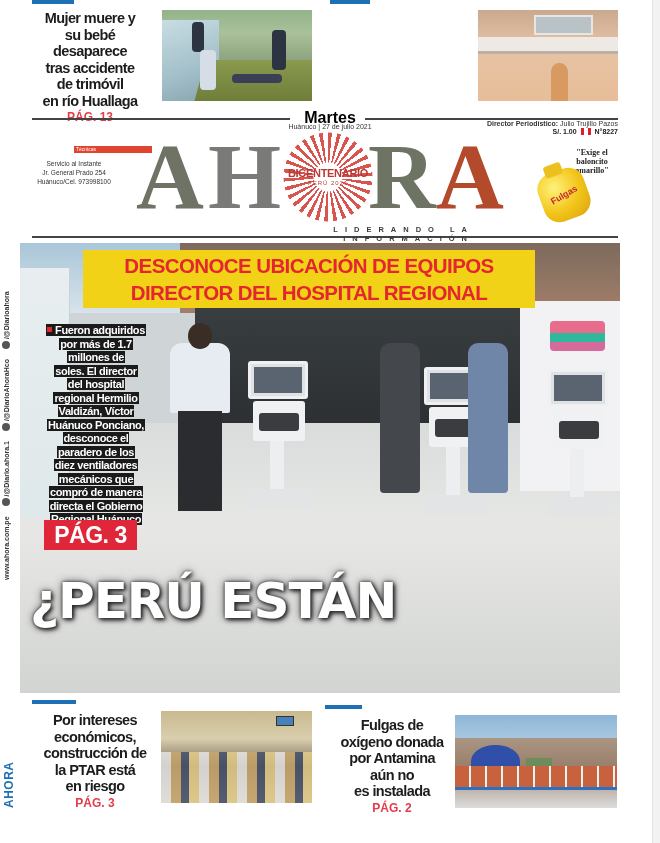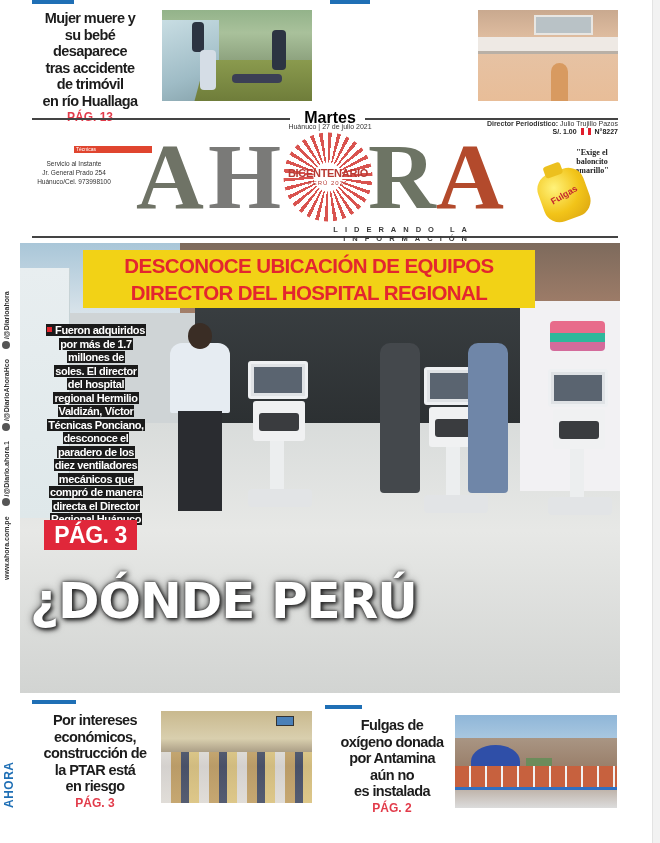--- a/index.html
+++ b/index.html
@@ -222,35 +222,35 @@
 
 <div class="lead-wrap">
   <div class="lead-text">
     <div><span><i class="dot"></i><b>Fueron adquiridos</b></span></div>
     <div><span>por más de 1.7</span></div>
     <div><span>millones de</span></div>
     <div><span>soles. El director</span></div>
     <div><span>del hospital</span></div>
     <div><span>regional Hermilio</span></div>
     <div><span>Valdizán, Víctor</span></div>
-    <div><span>Técnicas Ponciano,</span></div>
+    <div><span>Huánuco Ponciano,</span></div>
     <div><span>desconoce el</span></div>
     <div><span>paradero de los</span></div>
     <div><span>diez ventiladores</span></div>
     <div><span>mecánicos que</span></div>
     <div><span>compró de manera</span></div>
-    <div><span>directa el Director</span></div>
+    <div><span>directa el Gobierno</span></div>
     <div><span>Regional Huánuco</span></div>
   </div>
 </div>
 
 <div class="pag-main">PÁG. 3</div>
 
 <div class="big-q">
-  <div>¿DÓNDE PERÚ</div>
+  <div>¿PERÚ ESTÁN</div>
 </div>
 
 <div class="vertical-social">
   <span>www.ahora.com.pe</span>
   <i class="ic"></i><span>/@Diario.ahora.1</span>
   <i class="ic"></i><span>/@DiarioAhoraHco</span>
   <i class="ic"></i><span>/@Diarioahora</span>
 </div>
 <div class="vertical-logo">AHORA</div>
 

